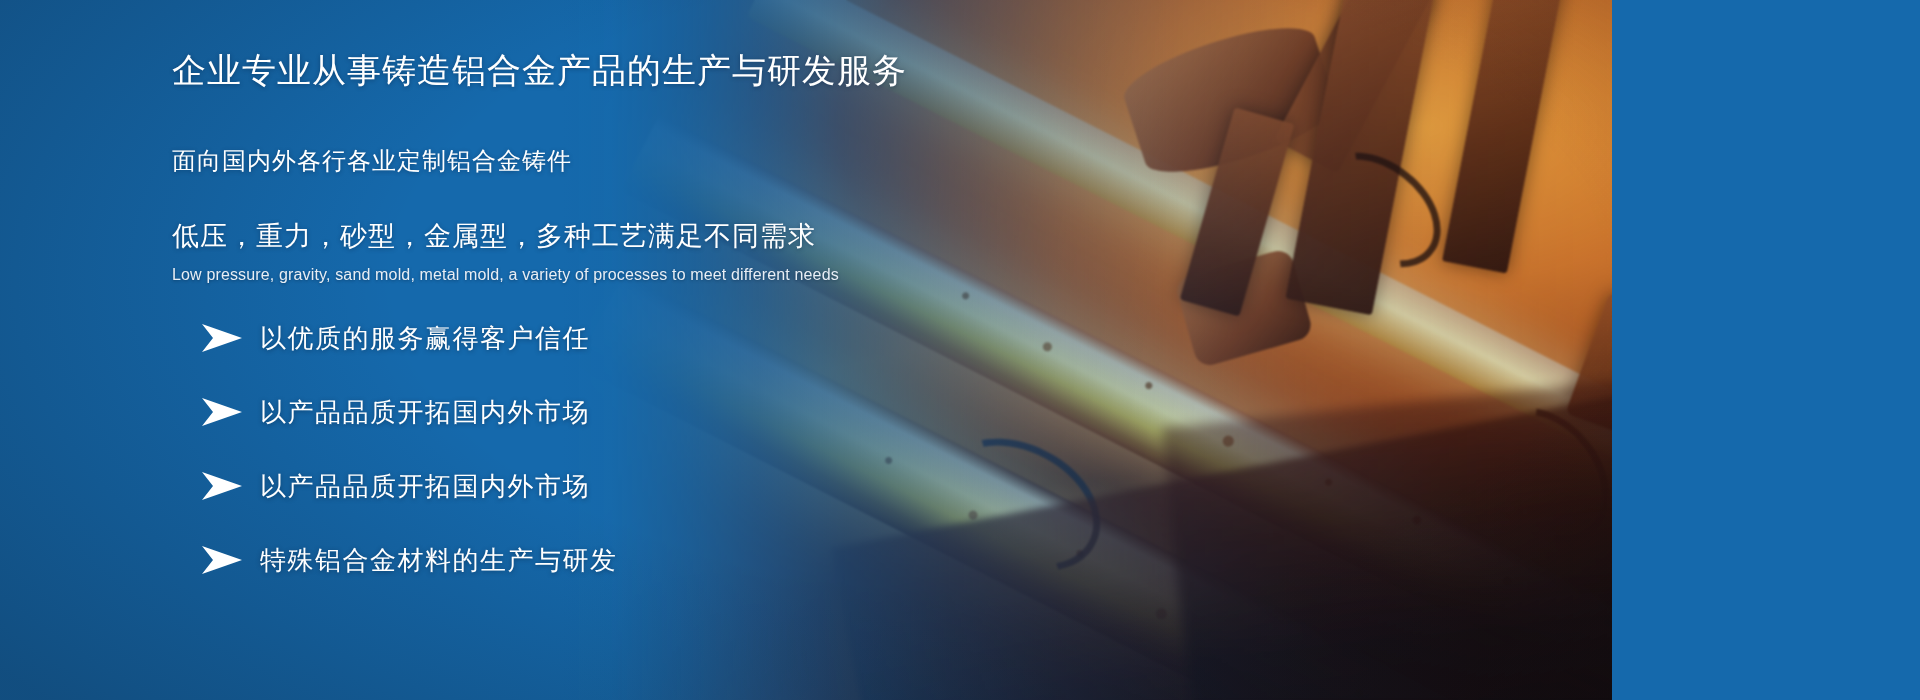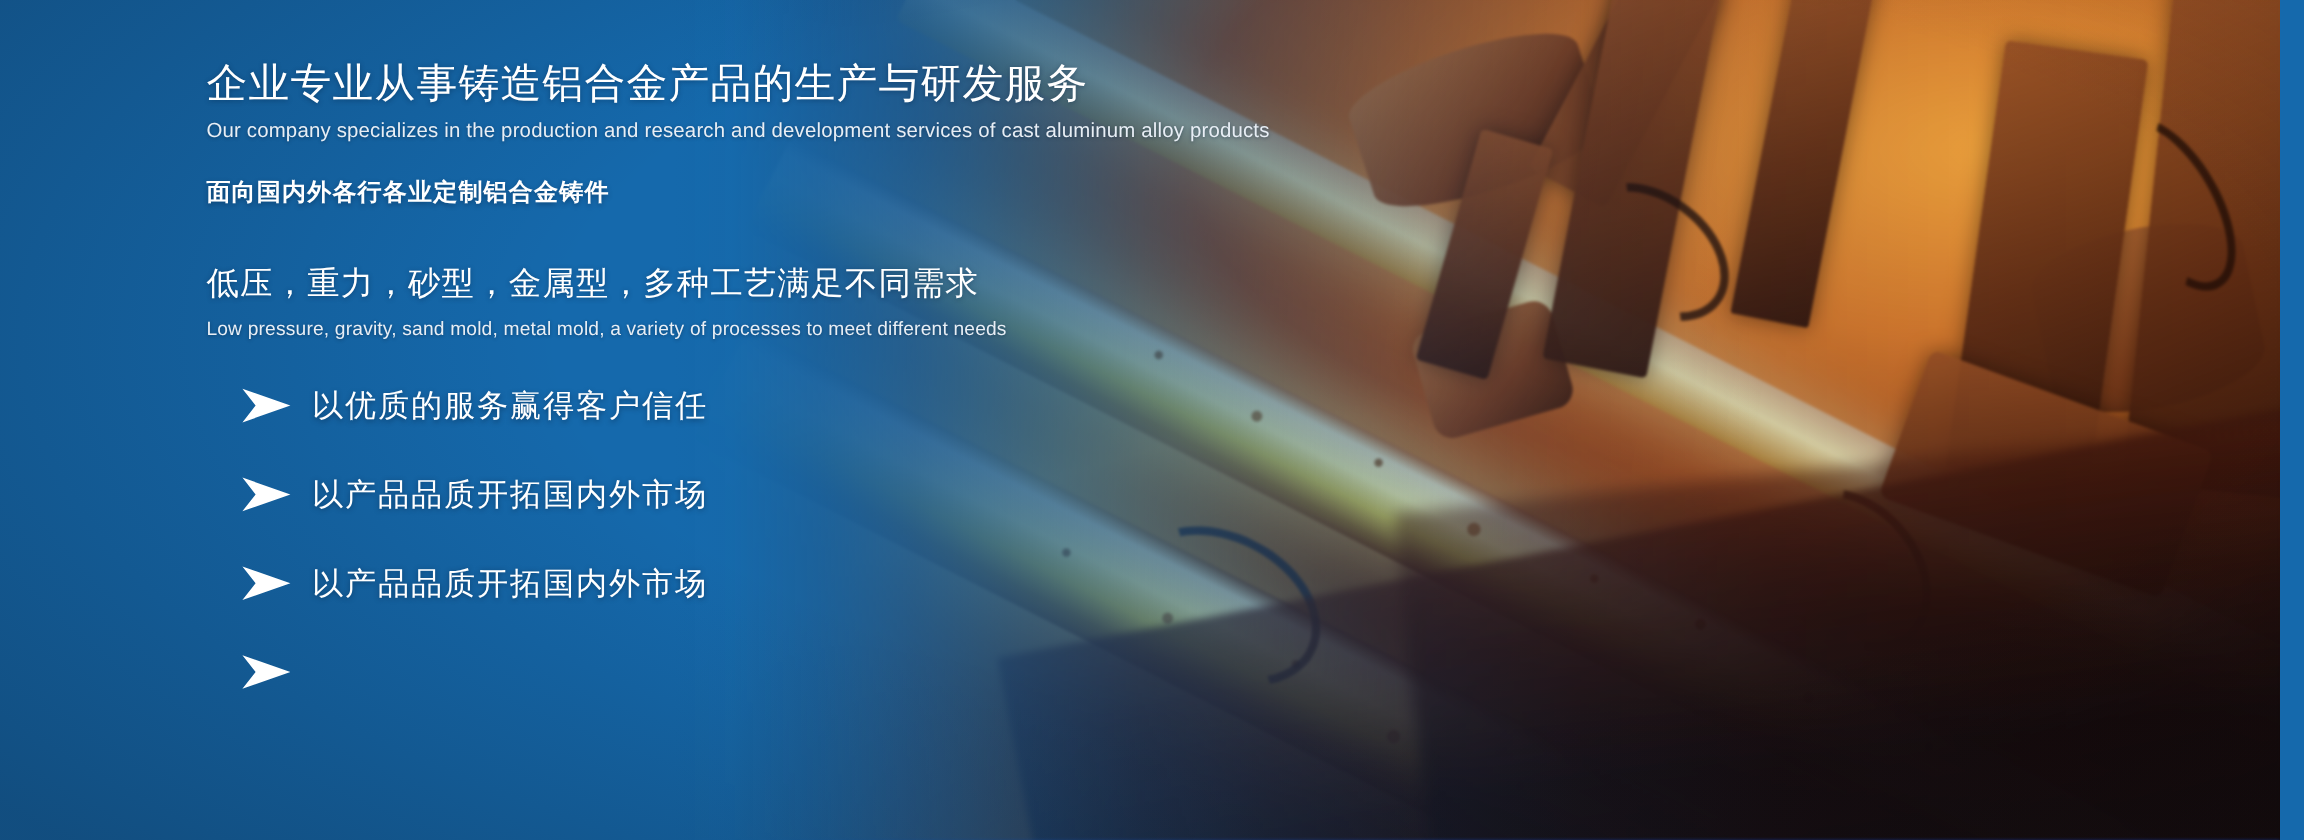--- a/index.html
+++ b/index.html
@@ -5,23 +5,23 @@
   * { box-sizing: border-box; margin: 0; padding: 0; }
   html, body {
     width: 1920px; height: 700px;
     overflow: hidden;
     background: #1569ac;
     font-family: "Liberation Sans", "DejaVu Sans", sans-serif;
   }
 
   #banner {
     position: relative;
-    width: 1900px; height: 700px;
+    width: 1612px; height: 700px;
     overflow: hidden;
-    background: #1d4ed8;
+    background: #be185d;
   }
 
   
   .photo { position: absolute; inset: 0; overflow: hidden; }
 
   
   .ph-base {
     position: absolute; inset: 0;
     background:
       radial-gradient(ellipse 60% 70% at 88% 18%, #f0a23a 0%, #d2762a 32%, #9d4a1c 60%, rgba(120,50,20,0) 80%),
@@ -200,21 +200,21 @@
     letter-spacing: .15px;
     text-shadow: 0 1px 3px rgba(0,28,56,0.45);
     white-space: nowrap;
   }
 
   .block1 { position: absolute; left: 0; top: 49px; }
   .block1 .h-cn { font-size: 34px; line-height: 42px; }
   .block1 .h-en { font-size: 17px; line-height: 24px; margin-top: 6px; }
 
   .block2 { position: absolute; left: 0; top: 140px; }
-  .block2 .h-cn { font-size: 20px; line-height: 42px; font-weight: bold; }
+  .block2 .h-cn { font-size: 24px; line-height: 42px; }
   .block2 .h-en { font-size: 17px; line-height: 24px; margin-top: 8px; }
 
   .block3 { position: absolute; left: 0; top: 215px; }
   .block3 .h-cn { font-size: 27px; line-height: 42px; }
   .block3 .h-en { font-size: 16px; line-height: 24px; margin-top: 6px; text-align: right; }
 
   .bullets { position: absolute; left: 28px; top: 312px; }
   .bullet {
     display: flex;
     align-items: center;
@@ -275,21 +275,20 @@
   </div>
 
   <div class="teal-wash"></div>
   <div class="blue-wash"></div>
   <div class="vignette"></div>
 
   <div class="content">
 
     <div class="block1">
       <div class="h-cn">企业专业从事铸造铝合金产品的生产与研发服务</div>
-      <div class="h-en">Our company specializes in the production and research and development services of cast aluminum alloy products</div>
     </div>
 
     <div class="block2">
       <div class="h-cn">面向国内外各行各业定制铝合金铸件</div>
     </div>
 
     <div class="block3">
       <div class="h-cn">低压，重力，砂型，金属型，多种工艺满足不同需求</div>
       <div class="h-en">Low pressure, gravity, sand mold, metal mold, a variety of processes to meet different needs</div>
     </div>
@@ -322,17 +321,18 @@
         </span>
         <span class="btext">以产品品质开拓国内外市场</span>
       </div>
 
       <div class="bullet">
         <span class="arrow">
           <svg viewBox="0 0 44 32">
               <path d="M2 2 L42 16 L2 30 L13 16 Z" fill="#ffffff"></path>
             </svg>
         </span>
+        <span class="btext">特殊铝合金材料的生产与研发</span>
       </div>
 
     </div>
   </div>
 </div>
 
 </body></html>

